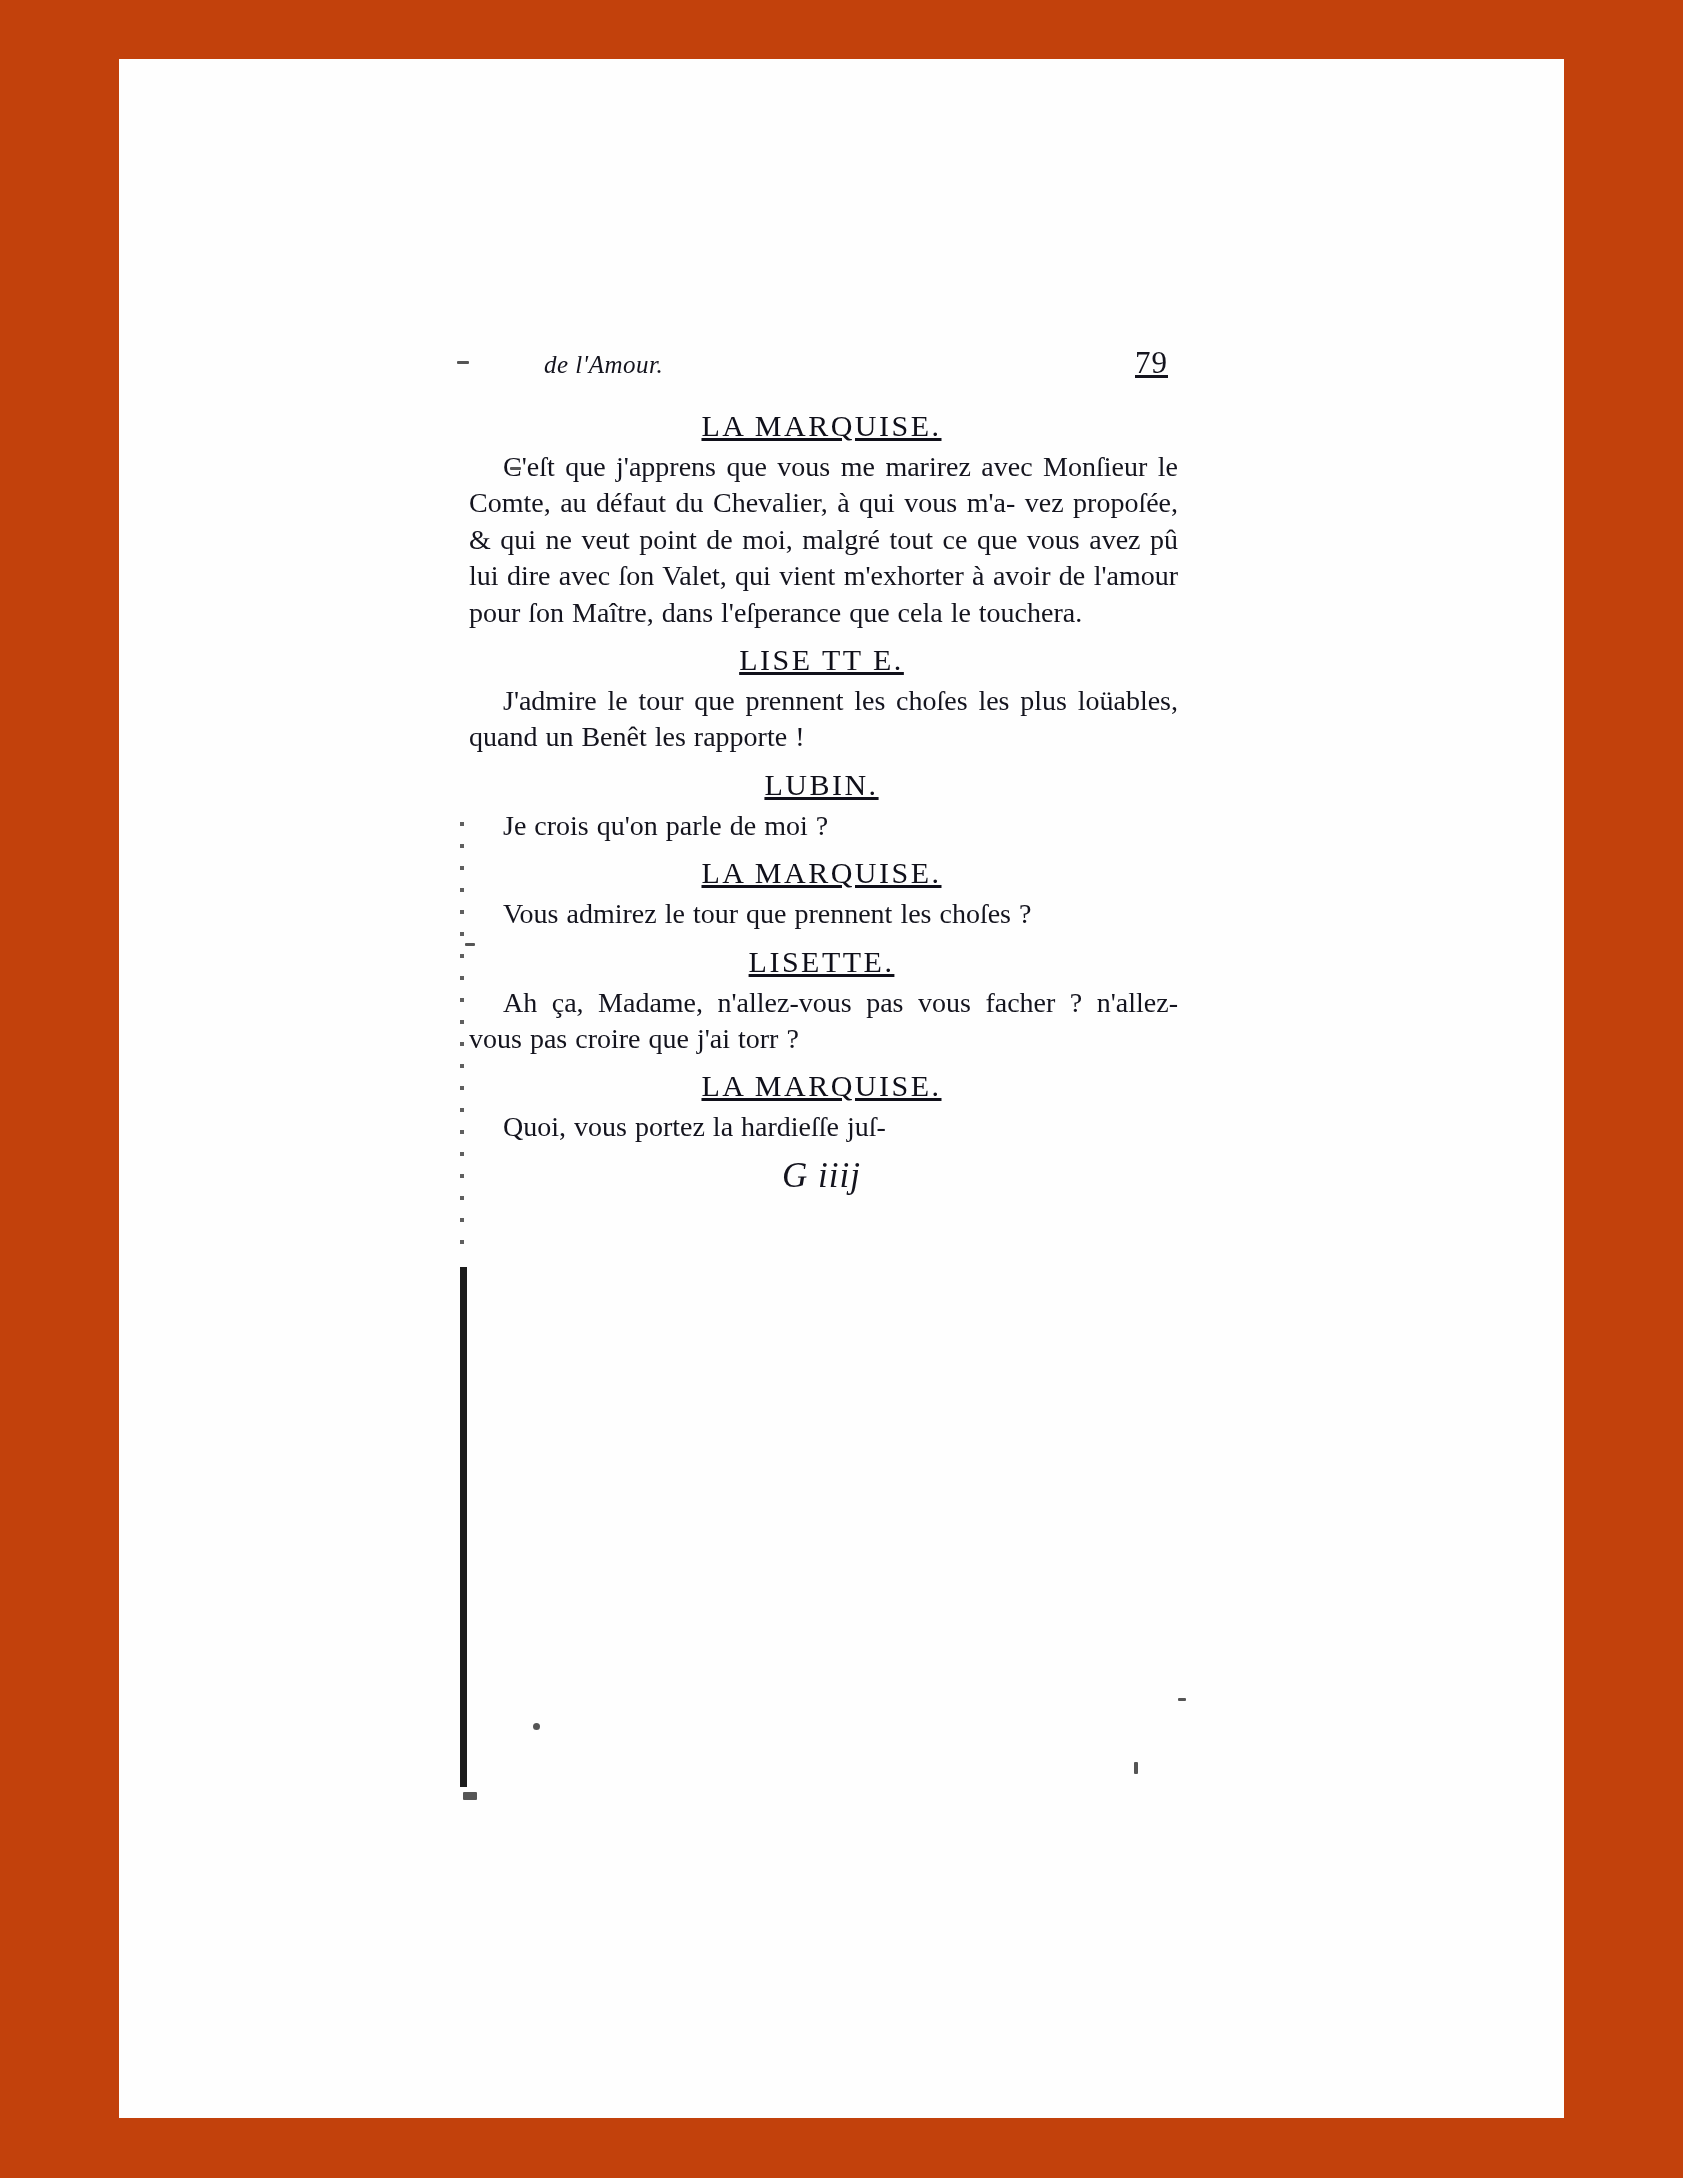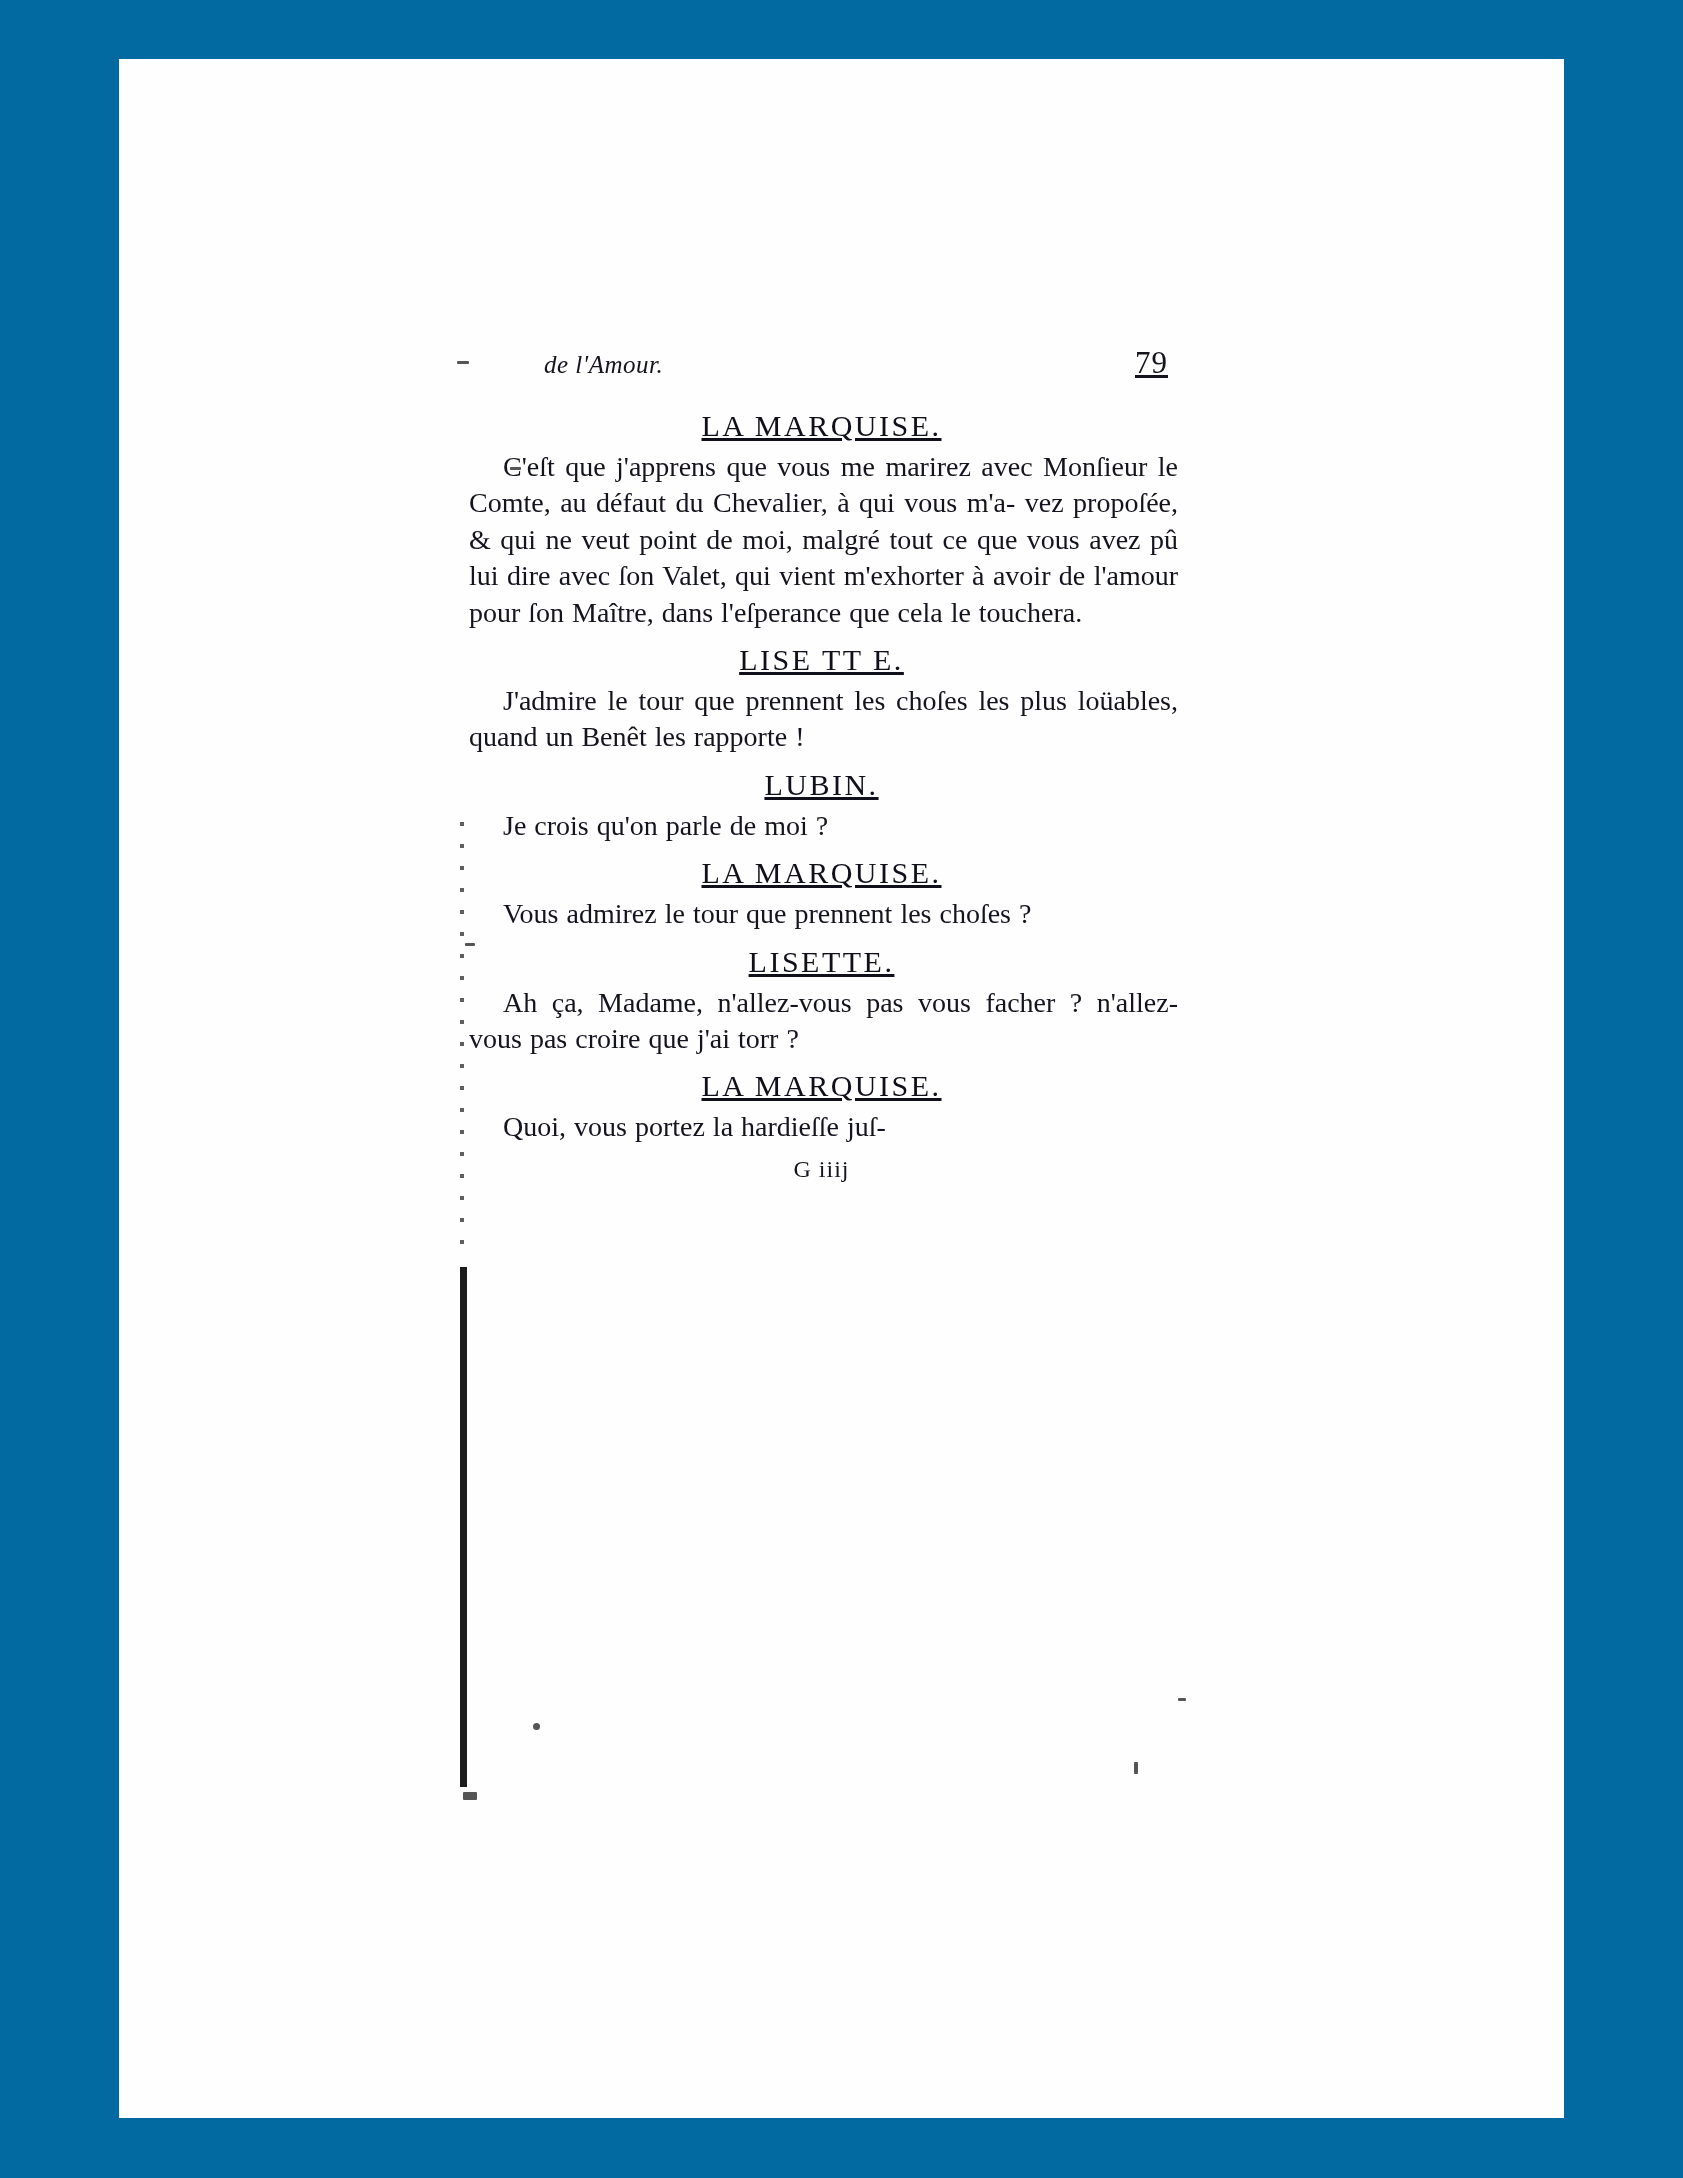--- a/index.html
+++ b/index.html
@@ -16,21 +16,21 @@
     overflow: hidden;
   }
 
   
   #page {
     position: absolute;
     left: 0;
     top: 0;
     width: 1683px;
     height: 2178px;
-    background: #0369a1;
+    background: #c2410c;
   }
 
   
   #paper {
     position: absolute;
     left: 119px;
     top: 59px;
     width: 1445px;
     height: 2059px;
     background: #fefefe;
@@ -91,24 +91,25 @@
   }
   .speech .first-indent {
     display: inline-block;
     width: 34px;
   }
   .speech.center-ish {
     text-align: right;
   }
   .catchline {
     text-align: center;
-    font-size: 24px;
+    font-size: 35px;
     letter-spacing: 1px;
     margin-top: 2px;
     color: #14141e;
+    font-style: italic;
   }
 
   
   .gutter-bar {
     position: absolute;
     left: 460px;
     top: 1267px;
     width: 7px;
     height: 520px;
     background: #1c1c1c;

